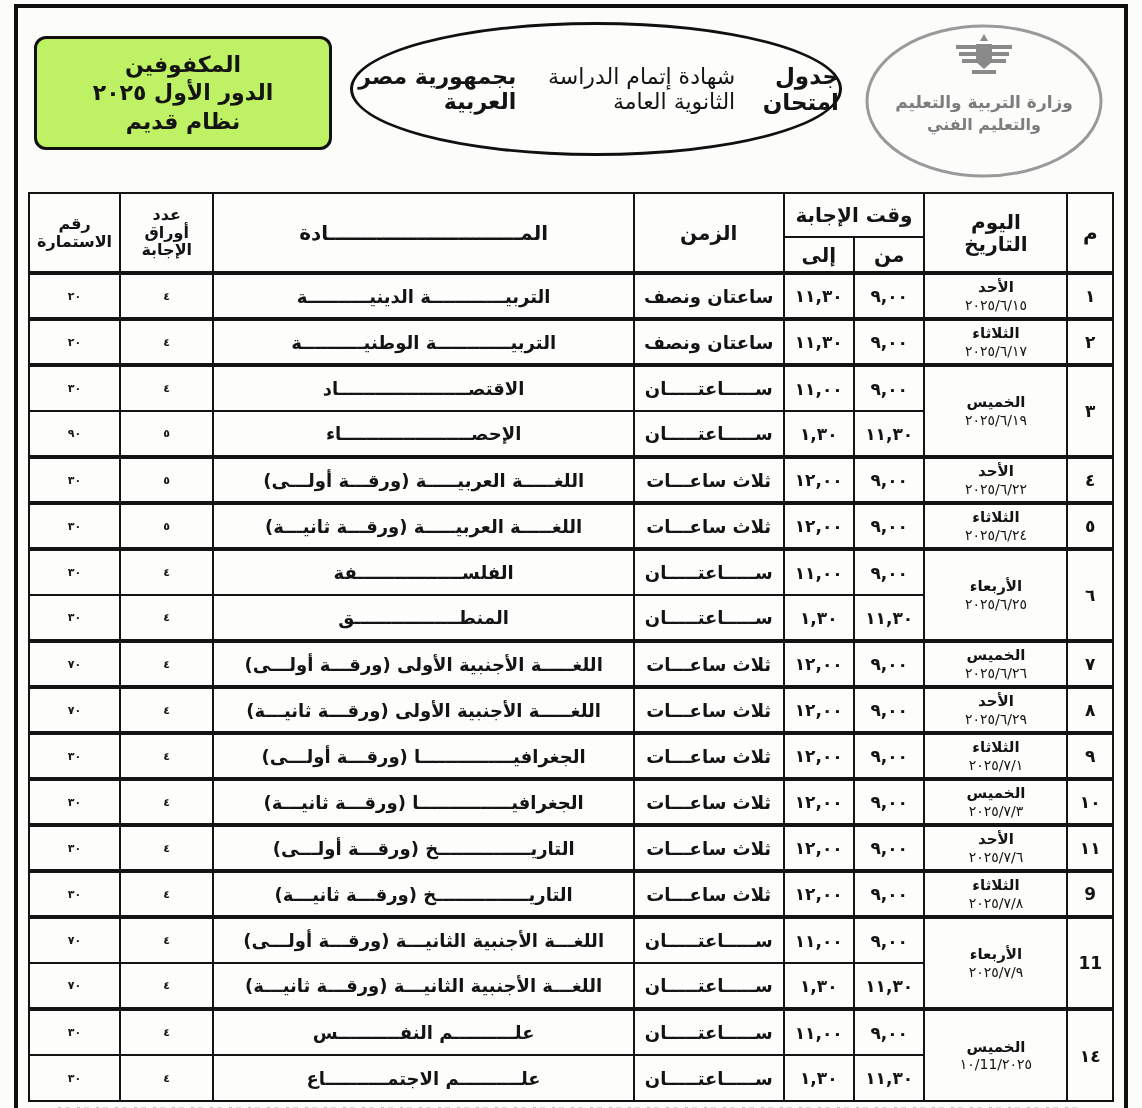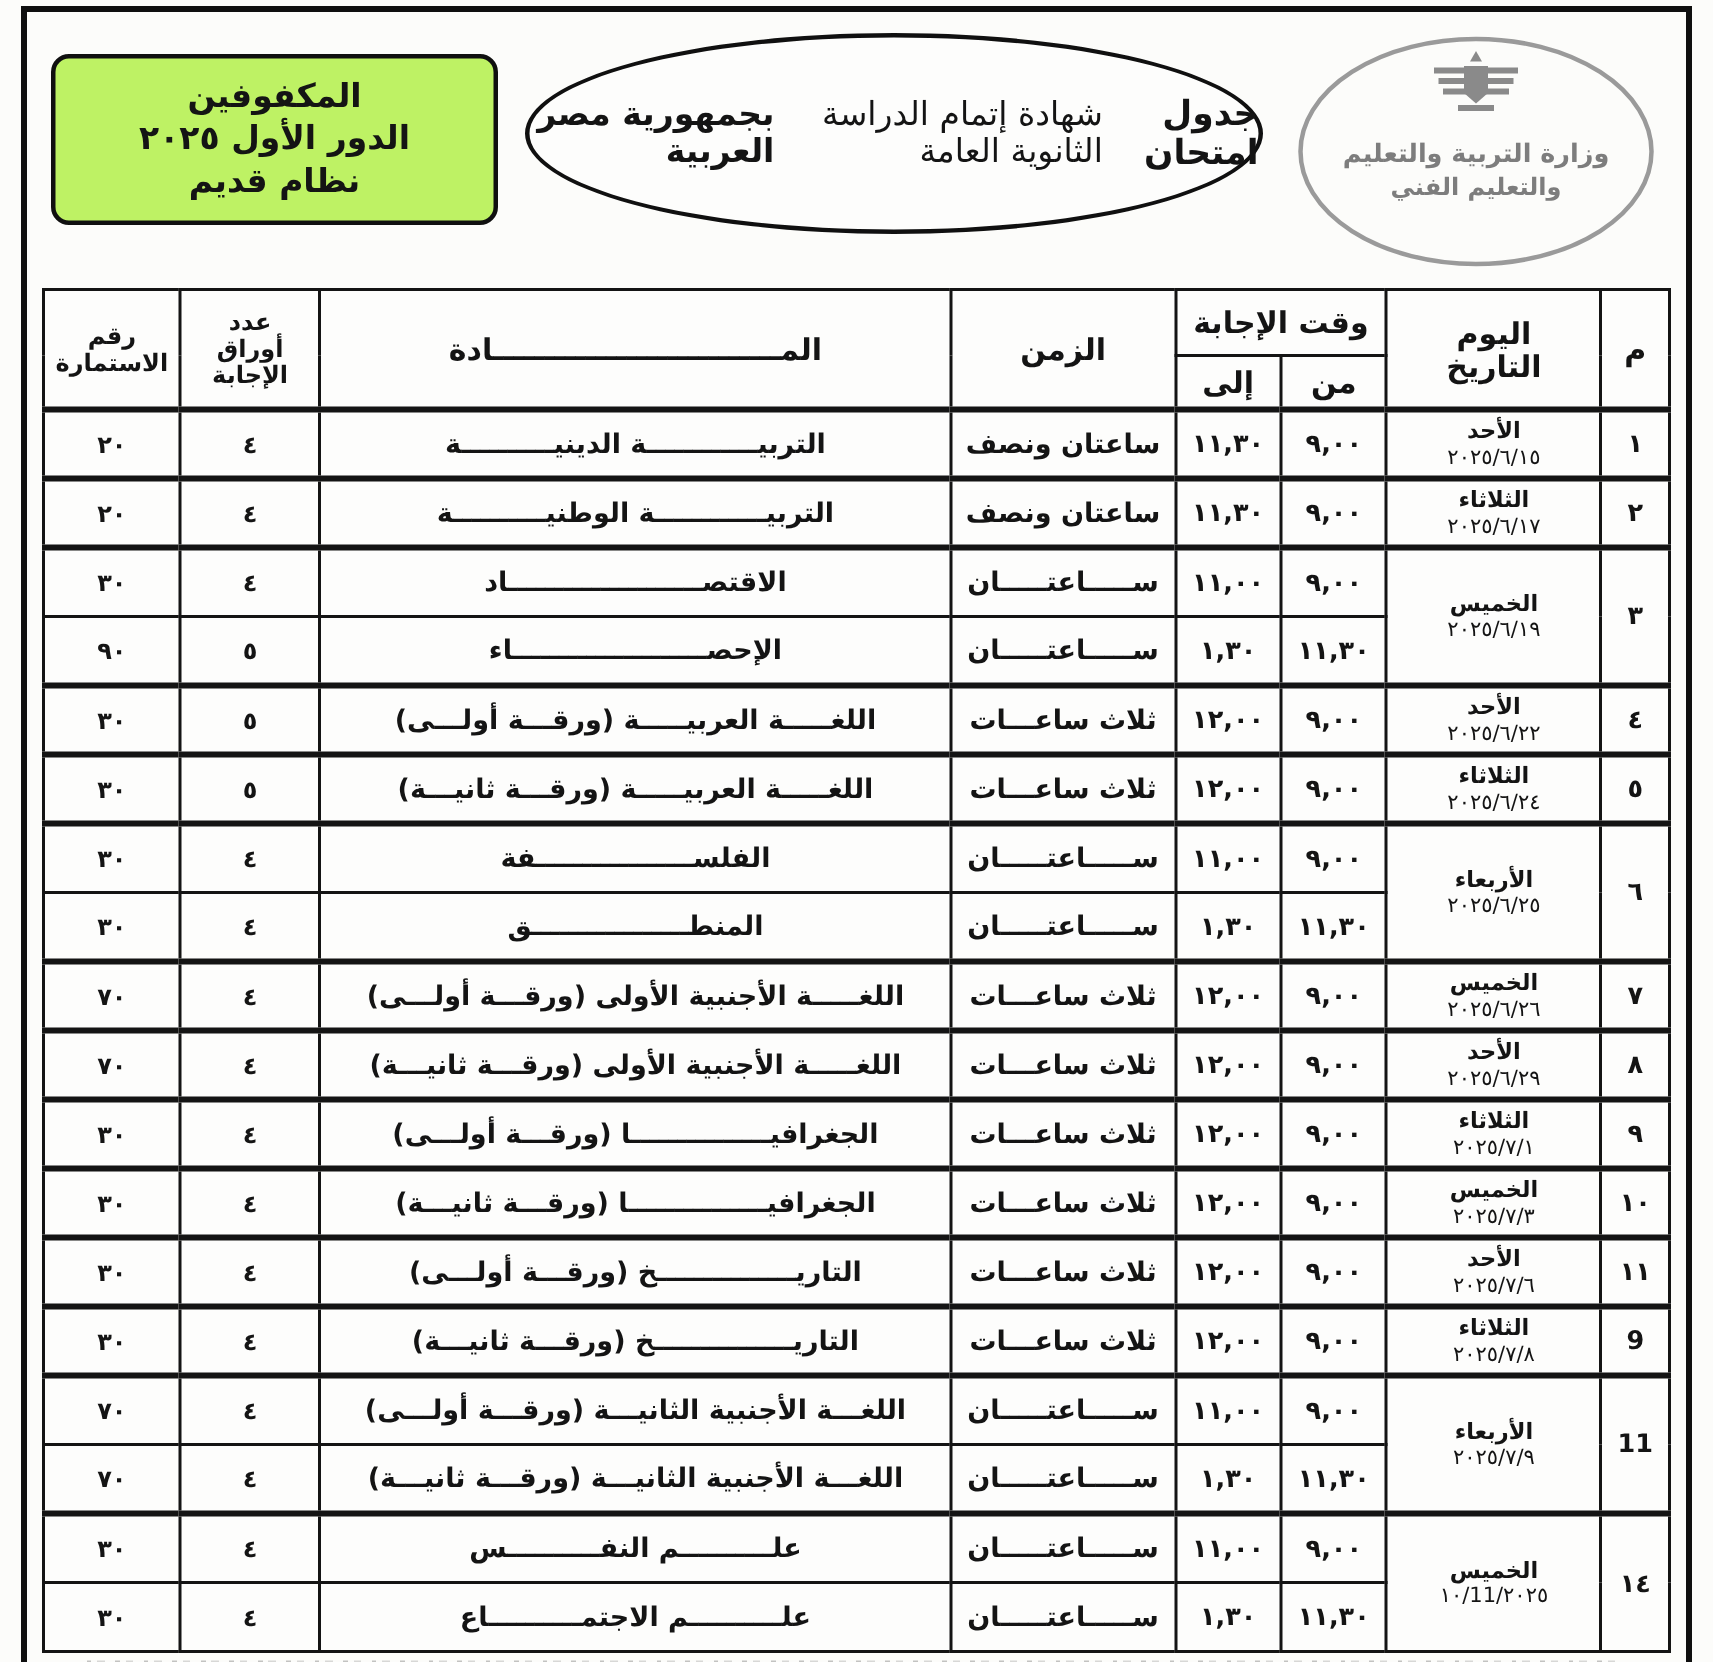--- a/index.html
+++ b/index.html
@@ -76,21 +76,21 @@
   thead .small-stack{font-size:16px;line-height:1.12;}
   tbody tr{height:46px;}
   tbody tr.group-start td{border-top-width:4.5px;}
   .c-serial{font-size:17px;}
   .c-day{line-height:1.15;}
   .c-day .day-name{font-size:15px;font-weight:bold;}
   .c-day .day-date{font-size:14px;font-weight:normal;}
   .c-time{font-size:17px;}
   .c-duration{font-size:18px;}
   .c-subject{font-size:18px;}
-  .c-num{font-size:16px;}
+  .c-num{font-size:11px;}
   
   .cutoff-strip{
     position:absolute;
     left:40px;right:40px;bottom:0;
     height:7px;
     opacity:.45;
     background:repeating-linear-gradient(90deg,
       rgba(20,20,20,.55) 0 3px, transparent 3px 7px,
       rgba(20,20,20,.35) 7px 12px, transparent 12px 19px);
   }

